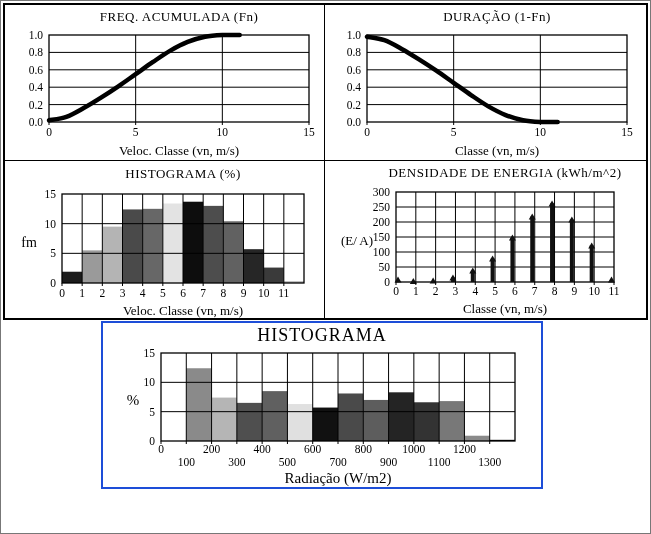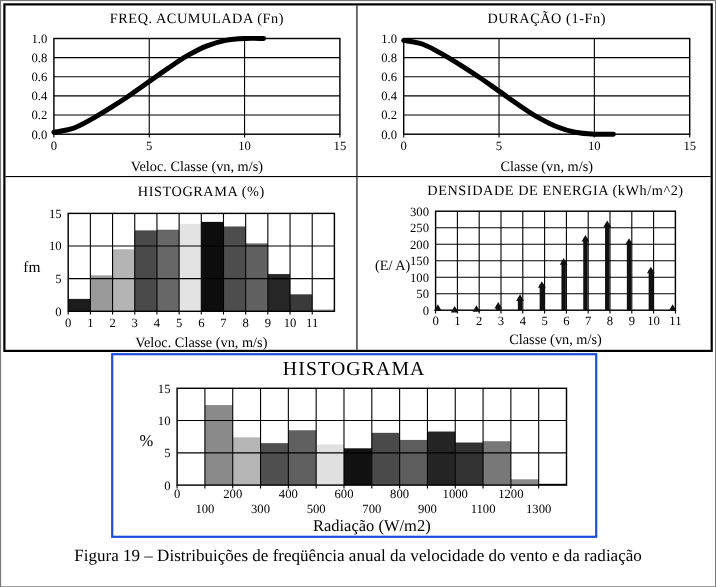--- a/index.html
+++ b/index.html
@@ -294,16 +294,15 @@
         <text x="52" y="98" font-size="11.5" text-anchor="end">0</text>
         <text x="52" y="68.66666666666667" font-size="11.5" text-anchor="end">5</text>
         <text x="52" y="39.333333333333336" font-size="11.5" text-anchor="end">10</text>
         <text x="52" y="10" font-size="11.5" text-anchor="end">15</text>
         <text x="235" y="136" font-size="15" text-anchor="middle">Radiação (W/m2)</text>
         <text x="30" y="58" font-size="15" text-anchor="middle">%</text>
       </svg>
   </div>
 
   <div class="caption">
-    <div>Figura 19 – Distribuições de freqüência anual da velocidade do  vento e da radiação</div>
   </div>
 
 </div>
 
 </body></html>

